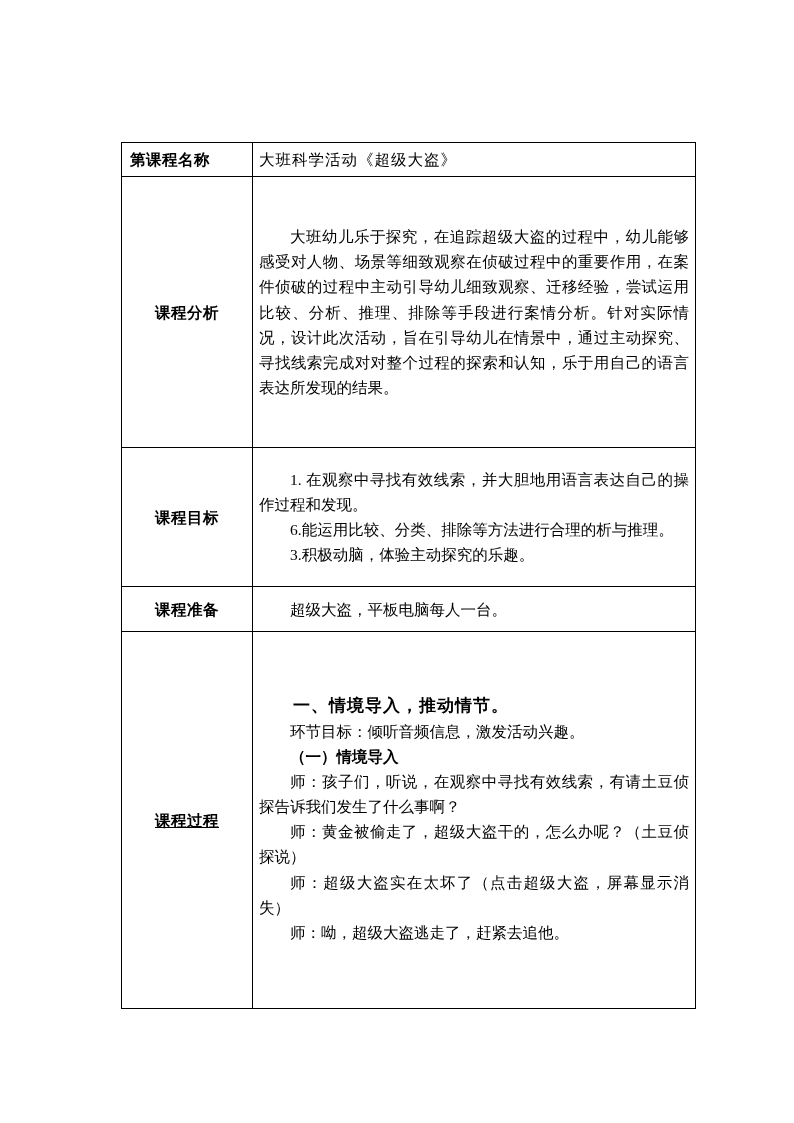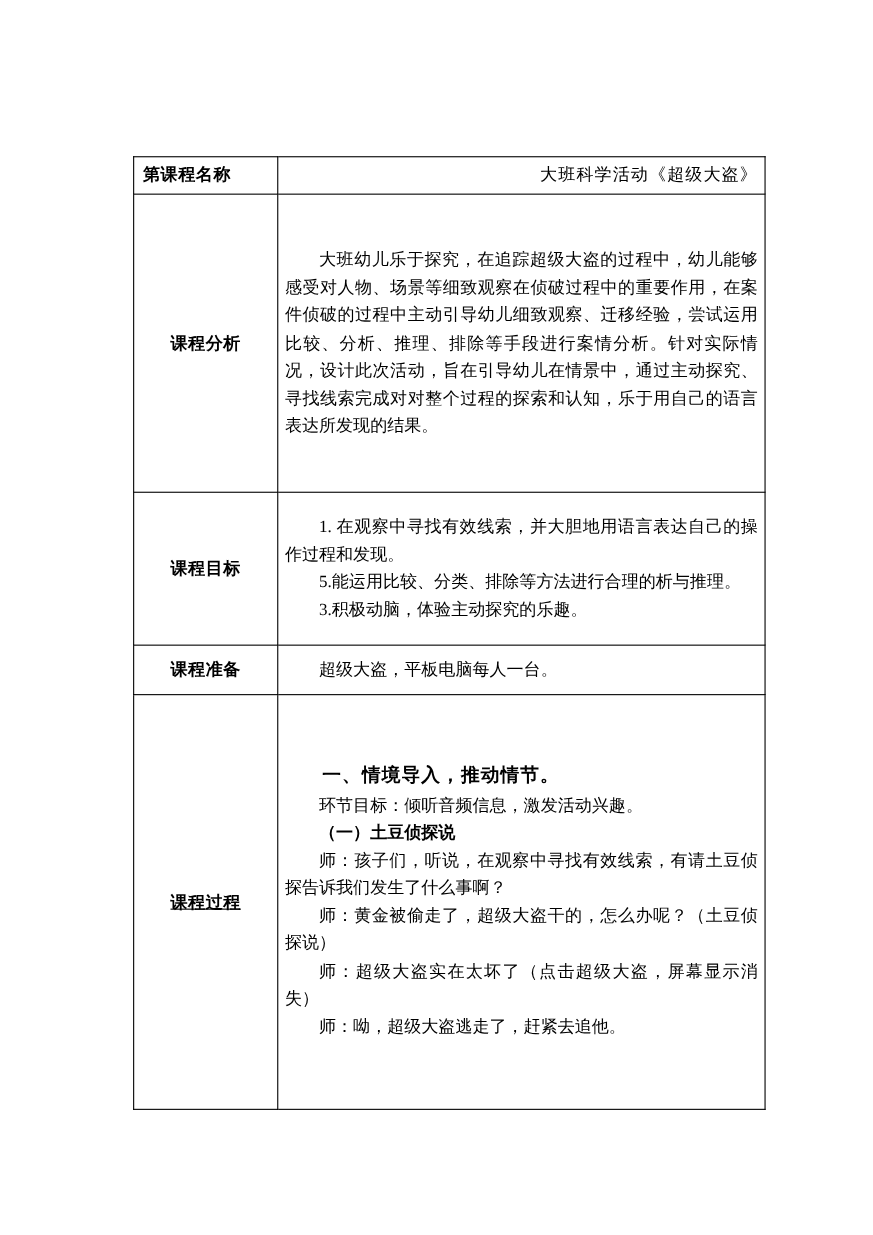--- a/index.html
+++ b/index.html
@@ -51,21 +51,21 @@
   .first-char {
     font-family: "Liberation Sans", sans-serif;
     font-weight: bold;
   }
   .label-title-wrap {
     display: block;
     text-align: left;
     padding-left: 2px;
   }
   .row-title .content-cell {
-    text-align: right;
+    text-align: left;
     letter-spacing: 1px;
   }
   .indent2 {
     text-indent: 2em;
     display: block;
   }
   .bold {
     font-weight: bold;
   }
   .big-bold {
@@ -116,38 +116,38 @@
         <td class="label-cell">课程分析</td>
         <td class="content-cell cell-analysis justify-cn">
           <span class="indent2">大班幼儿乐于探究，在追踪超级大盗的过程中，幼儿能够感受对人物、场景等细致观察在侦破过程中的重要作用，在案件侦破的过程中主动引导幼儿细致观察、迁移经验，尝试运用比较、分析、推理、排除等手段进行案情分析。针对实际情况，设计此次活动，旨在引导幼儿在情景中，通过主动探究、寻找线索完成对对整个过程的探索和认知，乐于用自己的语言表达所发现的结果。</span>
         </td>
       </tr>
 
       <tr>
         <td class="label-cell">课程目标</td>
         <td class="content-cell cell-goal justify-cn">
           <span class="indent2">1. 在观察中寻找有效线索，并大胆地用语言表达自己的操作过程和发现。</span>
-          <span class="indent2">5.能运用比较、分类、排除等方法进行合理的析与推理。</span>
+          <span class="indent2">6.能运用比较、分类、排除等方法进行合理的析与推理。</span>
           <span class="indent2">3.积极动脑，体验主动探究的乐趣。</span>
         </td>
       </tr>
 
       <tr>
         <td class="label-cell">课程准备</td>
         <td class="content-cell cell-prep">
           <span class="indent2">超级大盗，平板电脑每人一台。</span>
         </td>
       </tr>
 
       <tr>
         <td class="label-cell label-top">课程过程</td>
         <td class="content-cell cell-process justify-cn">
           <span class="indent2 big-bold">一、情境导入，推动情节。</span>
           <span class="indent2">环节目标：倾听音频信息，激发活动兴趣。</span>
-          <span class="indent2 bold">（一）土豆侦探说</span>
+          <span class="indent2 bold">（一）情境导入</span>
           <span class="indent2">师：孩子们，听说，在观察中寻找有效线索，有请土豆侦探告诉我们发生了什么事啊？</span>
           <span class="indent2">师：黄金被偷走了，超级大盗干的，怎么办呢？（土豆侦探说）</span>
           <span class="indent2">师：超级大盗实在太坏了（点击超级大盗，屏幕显示消失）</span>
           <span class="indent2">师：呦，超级大盗逃走了，赶紧去追他。</span>
         </td>
       </tr>
     </tbody>
   </table>
 </div>
 

